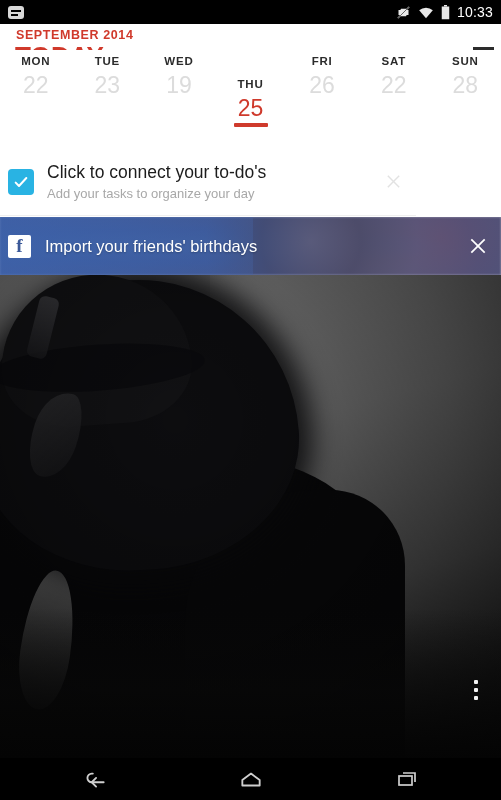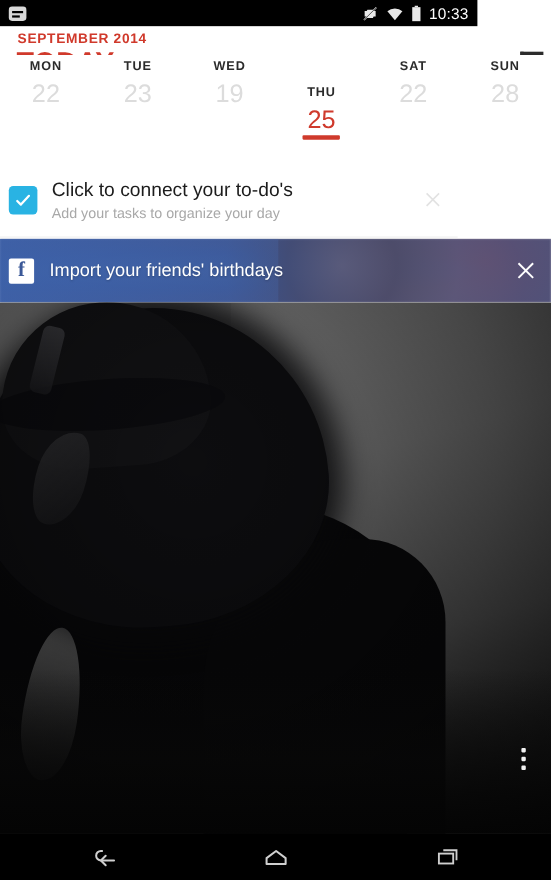--- a/index.html
+++ b/index.html
@@ -12,21 +12,21 @@
   .phone {
     position: relative;
     width: 501px; height: 800px;
     background: #fff;
     overflow: hidden;
   }
 
   
   .statusbar {
     position: absolute; top: 0; left: 0;
-    width: 434px; height: 24px;
+    width: 501px; height: 24px;
     background: #000;
     display: flex; align-items: center;
     padding: 0 8px;
   }
   .sb-left { display: flex; align-items: center; gap: 6px; }
   .sb-right { margin-left: auto; display: flex; align-items: center; gap: 7px; }
   .sb-time {
     color: #fff; font-size: 14px; letter-spacing: .2px;
     font-family: "Liberation Sans", sans-serif;
   }
@@ -334,20 +334,25 @@
     </div>
     <div class="daycol">
       <div class="dayname">WED</div>
       <div class="daynum">19</div>
       <div class="underline hidden"></div>
     </div>
     <div class="daycol active">
       <div class="dayname">THU</div>
       <div class="daynum">25</div>
       <div class="underline"></div>
+    </div>
+    <div class="daycol">
+      <div class="dayname">FRI</div>
+      <div class="daynum">26</div>
+      <div class="underline hidden"></div>
     </div>
     <div class="daycol">
       <div class="dayname">SAT</div>
       <div class="daynum">22</div>
       <div class="underline hidden"></div>
     </div>
     <div class="daycol">
       <div class="dayname">SUN</div>
       <div class="daynum">28</div>
       <div class="underline hidden"></div>

